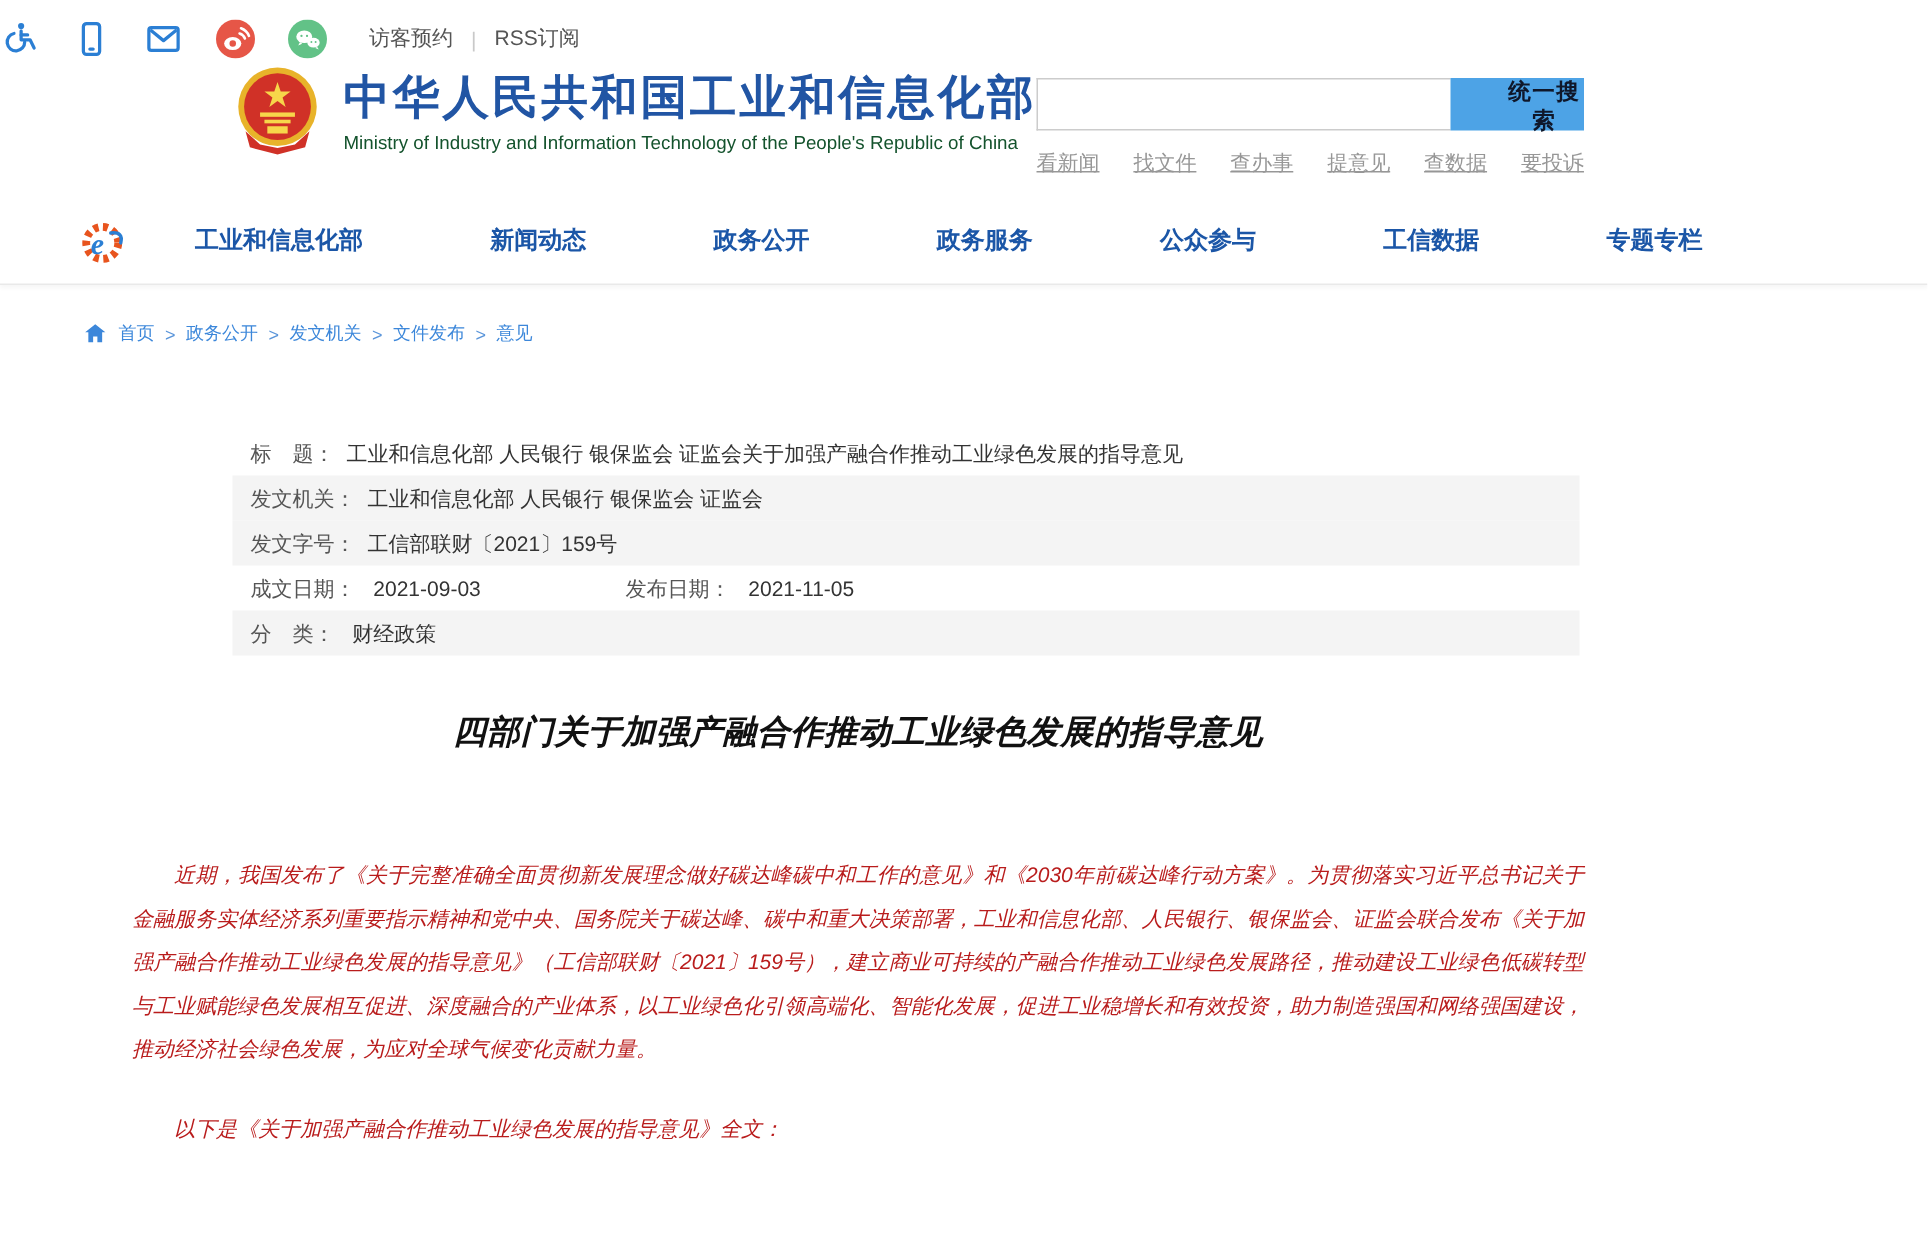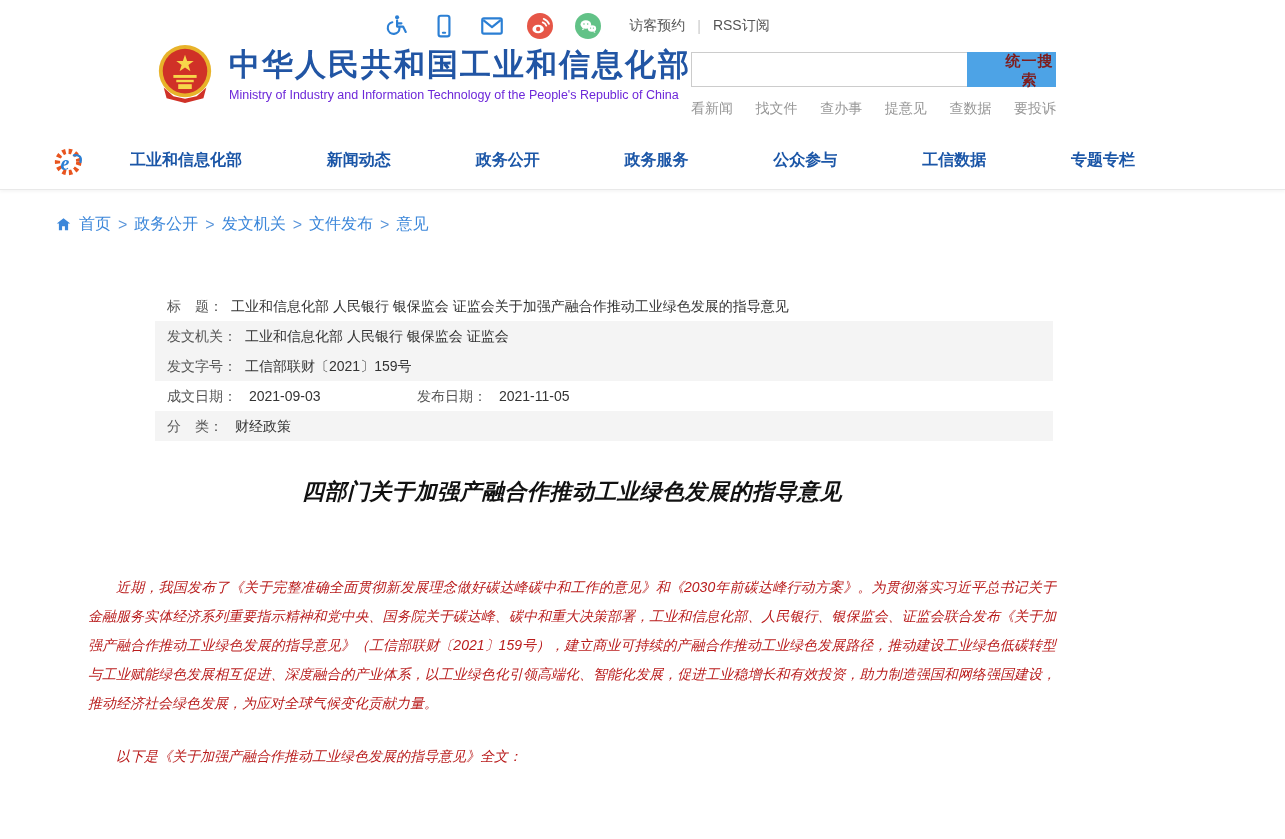--- a/index.html
+++ b/index.html
@@ -1,45 +1,45 @@
 <!DOCTYPE html>
 <html><head>
 <meta charset="utf-8">
 <style>
   * { margin:0; padding:0; box-sizing:border-box; }
   html,body { width:1285px; background:#fff; font-family:"Liberation Sans","DejaVu Sans",sans-serif; color:#333; }
   body { min-height:839px; overflow:hidden; }
 
   
-  .topbar { display:flex; justify-content:center; align-items:center; gap:22px; padding:12px 132px 0 0; height:40px; }
+  .topbar { display:flex; justify-content:flex-start; align-items:center; gap:22px; padding:12px 132px 0 0; height:40px; }
   .topbar .icon { width:26px; height:26px; display:inline-flex; cursor:pointer; }
   .topbar-links { display:flex; align-items:center; gap:12px; font-size:14px; color:#555; margin-left:6px; }
   .topbar-links .sep { color:#c9c9c9; }
   .topbar-links a { color:#555; text-decoration:none; cursor:pointer; }
 
   
   .header-main { display:flex; justify-content:center; align-items:flex-start; padding:0 130px 6px 55px; }
   .brand { display:flex; align-items:center; gap:13px; margin-top:2px; }
   .brand-text .cn { font-size:31px; font-weight:bold; color:#2155a4; letter-spacing:2px; line-height:1.25; }
-  .brand-text .en { font-size:12.5px; color:#6d28d9; margin-top:3px; }
+  .brand-text .en { font-size:12.5px; color:#14532d; margin-top:3px; }
   .search-col { width:365px; margin-top:12px; }
   .search-row { display:flex; }
   .search-input { flex:1; height:35px; border:1px solid #ccc; border-right:none; outline:none; padding:0 10px; font-size:14px; }
-  .search-btn { width:89px; height:35px; background:#4da3e6; color:#7f1d1d; font-size:15px; font-weight:bold; border:none; cursor:pointer; letter-spacing:1px;padding-left:36px; }
+  .search-btn { width:89px; height:35px; background:#4da3e6; color:#0f172a; font-size:15px; font-weight:bold; border:none; cursor:pointer; letter-spacing:1px;padding-left:36px; }
   .quick-links { display:flex; justify-content:space-between; margin-top:13px; font-size:14px; color:#979797; }
-  .quick-links span { cursor:pointer; }
+  .quick-links span { cursor:pointer;text-decoration:underline; }
 
   
   .nav { display:flex; align-items:center; padding:0 150px 0 52px; height:58px; margin-top:8px; border-bottom:1px solid #e9e9e9; box-shadow:0 2px 3px rgba(0,0,0,0.04); }
   .nav-logo { width:38px; height:40px; margin-right:40px; }
   .nav-items { display:flex; flex:1; justify-content:space-between; }
   .nav-item { font-size:16px; font-weight:bold; color:#1b56a7; text-decoration:none; cursor:pointer; white-space:nowrap; }
 
   
-  .breadcrumb { display:flex; align-items:center; gap:7px; padding-left:55px; margin-top:24px; font-size:16px; color:#3c87da; }
+  .breadcrumb { display:flex; align-items:center; gap:7px; padding-left:55px; margin-top:24px; font-size:12px; color:#3c87da; }
   .breadcrumb .home-ic { width:17px; height:17px; display:inline-flex; cursor:pointer; }
   .breadcrumb a { color:#3c87da; text-decoration:none; cursor:pointer; }
   .breadcrumb .bsep { color:#5a95da; }
 
   
   .meta-table { margin:56px 0 0 155px; width:898px; font-size:14px; }
   .meta-row { height:30px; line-height:30px; padding-left:12px; display:flex; color:#333; }
   .meta-row.alt { background:#f4f4f4; }
   .meta-cell1 { width:250px; }
   .meta-label { color:#555; margin-right:8px; white-space:pre; }

